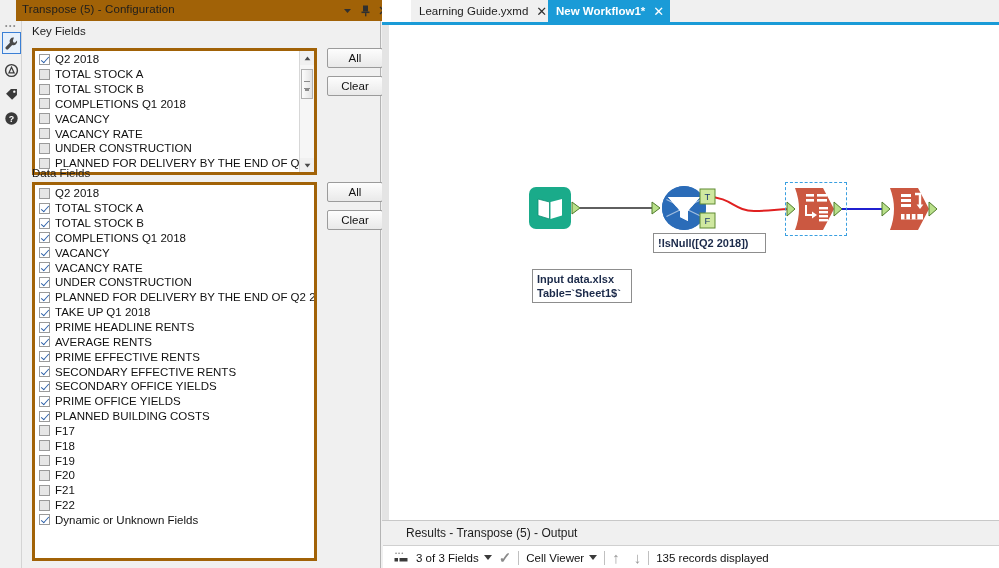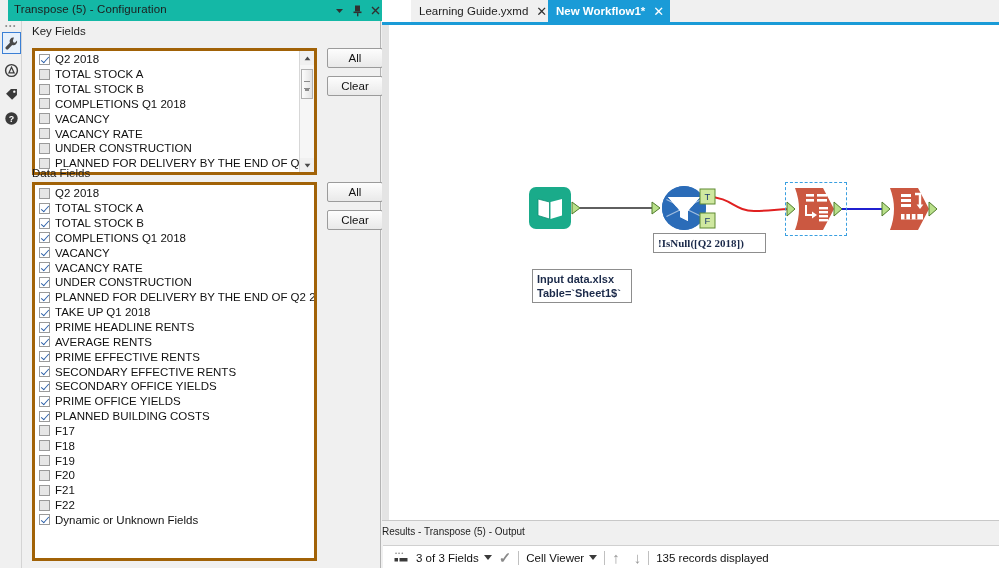--- a/index.html
+++ b/index.html
@@ -23,24 +23,24 @@
     position: absolute;
     left: 0; top: 0;
     width: 381px;
     height: 568px;
     background: #f0f0f0;
     border-right: 1px solid #b4b4b4;
     box-sizing: border-box;
   }
   #config-titlebar {
     position: absolute;
-    left: 8px; top: 0;
+    left: 16px; top: 0;
     width: 381px;
     height: 21px;
-    background: #14b8a6;
+    background: #a16207;
     box-sizing: border-box;
   }
   #config-title-text {
     position: absolute;
     left: 6px; top: 3px;
     font-size: 11.5px;
     color: #1d1d1d;
     white-space: nowrap;
     letter-spacing: 0.1px;
   }
@@ -318,22 +318,22 @@
   #results-panel {
     position: absolute;
     left: 0; top: 520px;
     width: 617px; height: 48px;
     background: #f0f0f0;
     border-top: 1px solid #c8c8c8;
     box-sizing: border-box;
   }
   #results-title {
     position: absolute;
-    left: 0; top: 5px;
-    font-size: 10px;
+    left: 24px; top: 5px;
+    font-size: 12px;
     color: #1d1d1d;
   }
   #results-toolbar {
     position: absolute;
     left: 1px; top: 24px;
     width: 617px; height: 24px;
     background: #ffffff;
     border-top: 1px solid #d0d0d0;
     box-sizing: border-box;
     display: flex;
@@ -674,21 +674,21 @@
           <rect x="528" y="189" width="1.8" height="5.5" fill="#cb5841"></rect>
           <rect x="533.5" y="189" width="1.8" height="5.5" fill="#cb5841"></rect>
         </g>
         <path d="M547 177 L555 184 L547 191 Z" fill="#b9e08a" stroke="#4f7a2a" stroke-width="1"></path>
       </svg>
 
       <div class="sel-box" style="left:403px; top:157px; width:62px; height:54px;"></div>
 
       <div class="tool-label" style="left:150px; top:208px; width:100px;margin-top:36px;">Input data.xlsx
 Table=`Sheet1$`</div>
-      <div class="tool-label" style="left:271px; top:208px; width:113px;font-family:Liberation Serif, serif;">!IsNull([Q2 2018])</div>
+      <div class="tool-label" style="left:271px; top:208px; width:113px;">!IsNull([Q2 2018])</div>
 
     </div>
 
     <div id="results-panel">
       <div id="results-title">Results - Transpose (5) - Output</div>
 
       <div id="results-toolbar">
         <div style="width:10px;"></div>
 
         <div class="rt-item">

